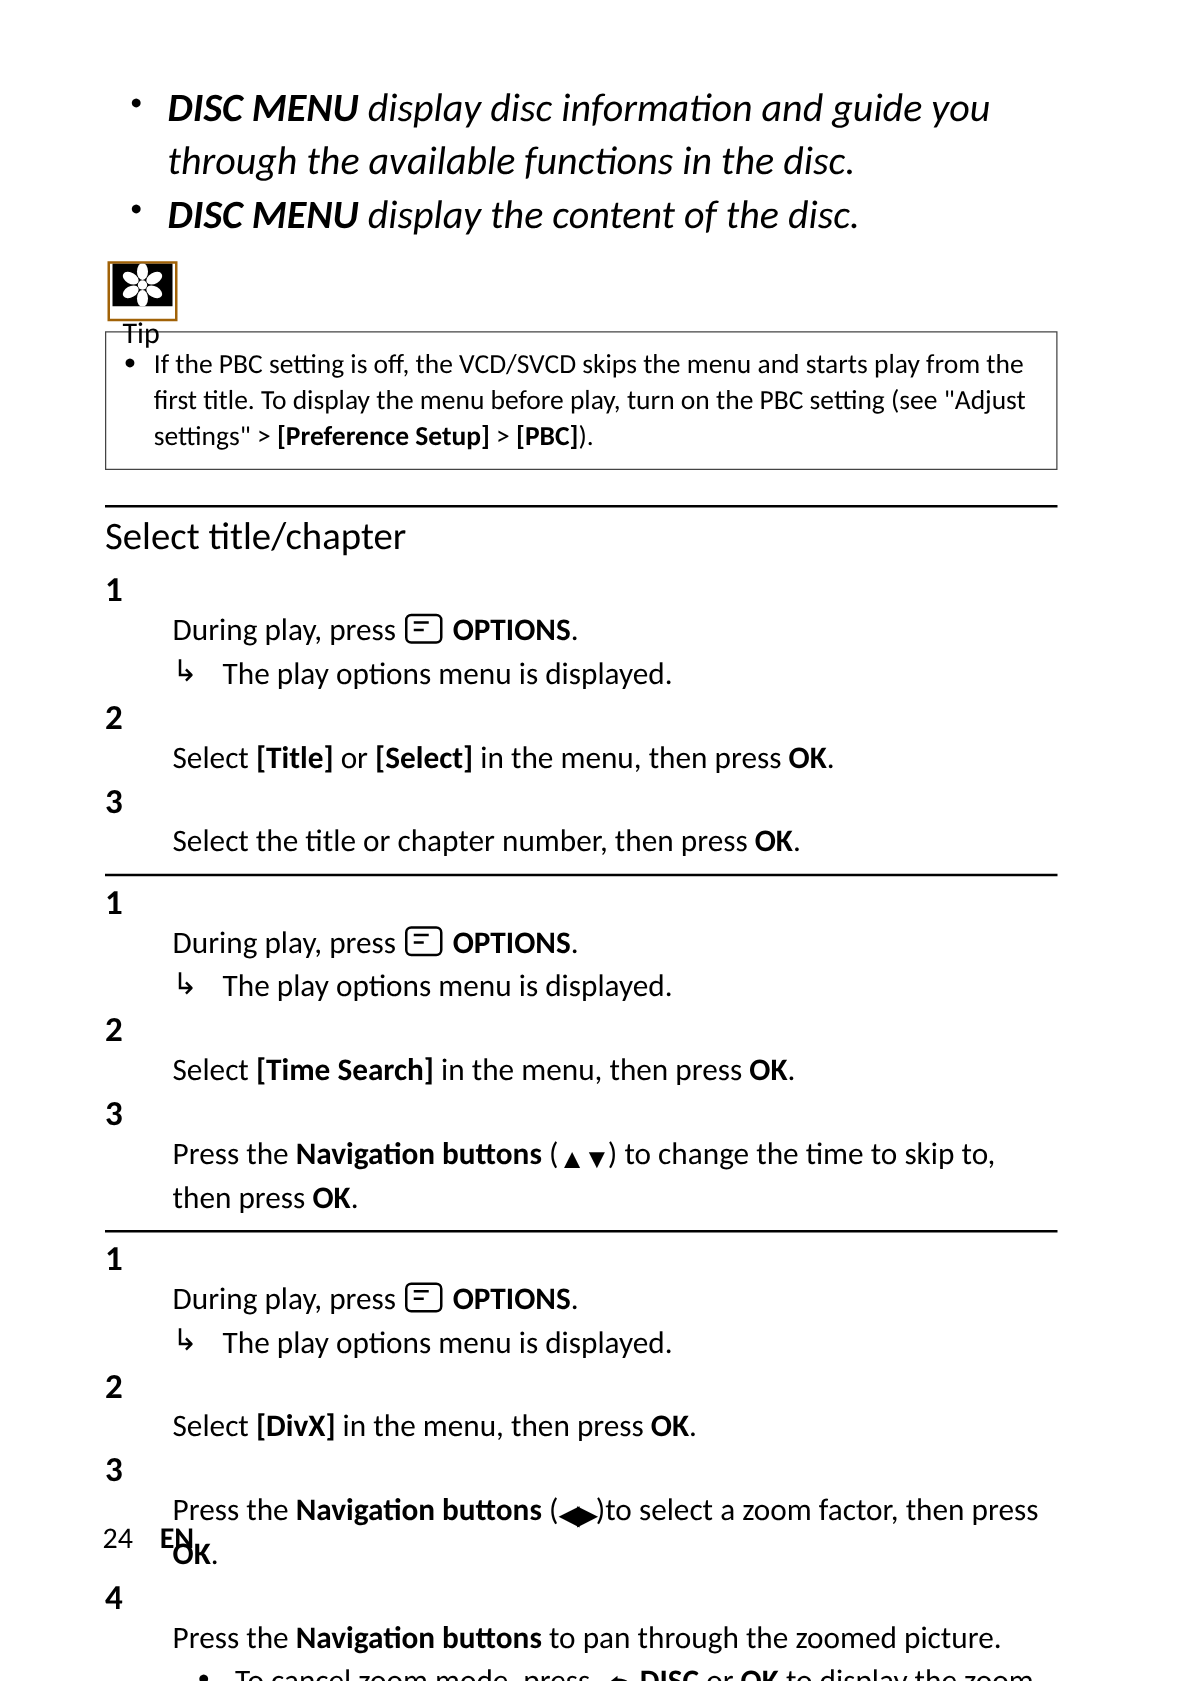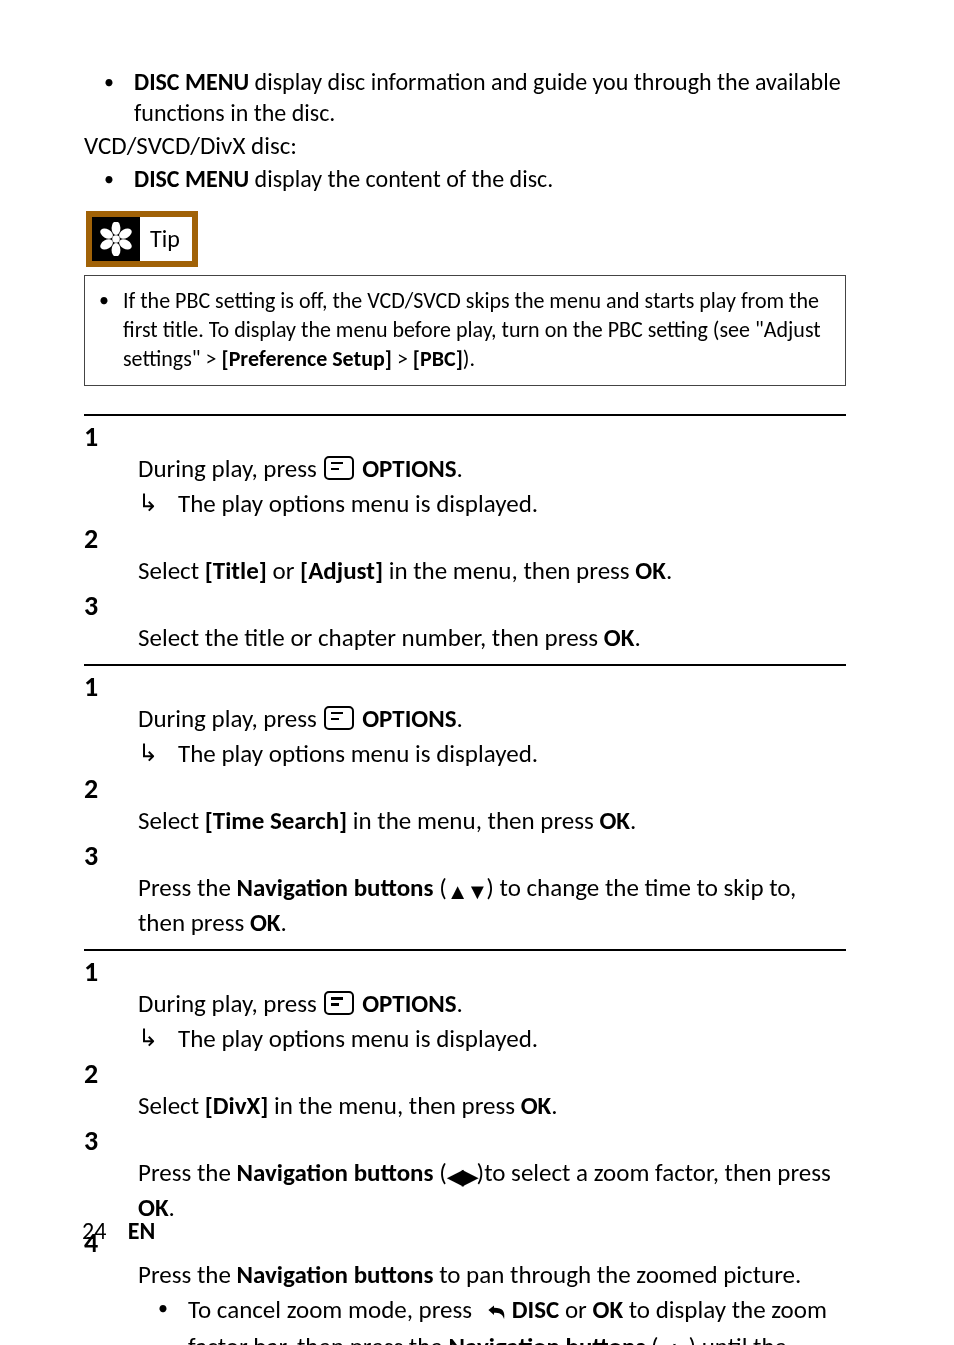--- a/index.html
+++ b/index.html
@@ -27,31 +27,32 @@
     display: flex;
     align-items: flex-start;
   }
   .top-bullets .bullet {
     width: 50px;
     flex: 0 0 50px;
     text-align: center;
     font-size: 20px;
     line-height: 32px;
   }
-  .top-bullets .txt { flex: 1; font-size: 24px; line-height: 1.3; }
+  .top-bullets .txt { flex: 1; font-size: 32px; line-height: 1.3; font-style: italic; }
   .sub-heading { font-size: 25px; line-height: 1.3; margin-left: 0; }
 
   
   .tip-wrap { margin-top: 16px; margin-bottom: 28px; }
   .tip-head {
     display: inline-flex;
     align-items: center;
-    border: 6px solid #a16207;
+    border: 2px solid #a16207;
     height: 44px;
     margin-left: 2px;
+    flex-direction: column;
   }
   .tip-icon-box {
     width: 48px;
     height: 44px;
     background: #000;
     display: flex;
     align-items: center;
     justify-content: center;
   }
   .tip-icon-box svg { width: 34px; height: 34px; }
@@ -187,21 +188,20 @@
 <div class="page">
 
   <div class="top-bullets">
     <div class="row">
       <div class="bullet">•</div>
       <div class="txt">
         <span class="bold">DISC MENU</span><span> display disc information and guide you through the available functions in the disc.</span>
       </div>
     </div>
   </div>
-  <div class="sub-heading">VCD/SVCD/DivX disc:</div>
   <div class="top-bullets">
     <div class="row">
       <div class="bullet">•</div>
       <div class="txt">
         <span class="bold">DISC MENU</span><span> display the content of the disc.</span>
       </div>
     </div>
   </div>
 
   <div class="tip-wrap">
@@ -241,32 +241,33 @@
         <div class="txt">
           <span>If the PBC setting is off, the VCD/SVCD skips the menu and starts play from the first title. To display the menu before play, turn on the PBC setting (see "Adjust settings" &gt; </span><span class="bold">[Preference Setup]</span><span> &gt; </span><span class="bold">[PBC]</span><span>).</span>
         </div>
       </div>
     </div>
   </div>
 
   <div id="sections">
       <div class="sec">
         <hr class="sec-rule">
+        <div class="sec-title">Select title/chapter</div>
         <div class="steps">
           <div class="step">
             <div class="num">1</div>
             <div class="txt">During play, press <span class="opt-icon"></span> <span class="bold">OPTIONS</span>.</div>
           </div>
           <div class="substep">
             <div class="arrow">↳</div>
             <div>The play options menu is displayed.</div>
           </div>
           <div class="step">
             <div class="num">2</div>
-            <div class="txt">Select <span class="bold">[Title]</span> or <span class="bold">[Adjust]</span> in the menu, then press <span class="bold">OK</span>.</div>
+            <div class="txt">Select <span class="bold">[Title]</span> or <span class="bold">[Select]</span> in the menu, then press <span class="bold">OK</span>.</div>
           </div>
           <div class="step">
             <div class="num">3</div>
             <div class="txt">Select the title or chapter number, then press <span class="bold">OK</span>.</div>
           </div>
         </div>
       </div>
       <div class="sec">
         <hr class="sec-rule">
         <div class="steps">

